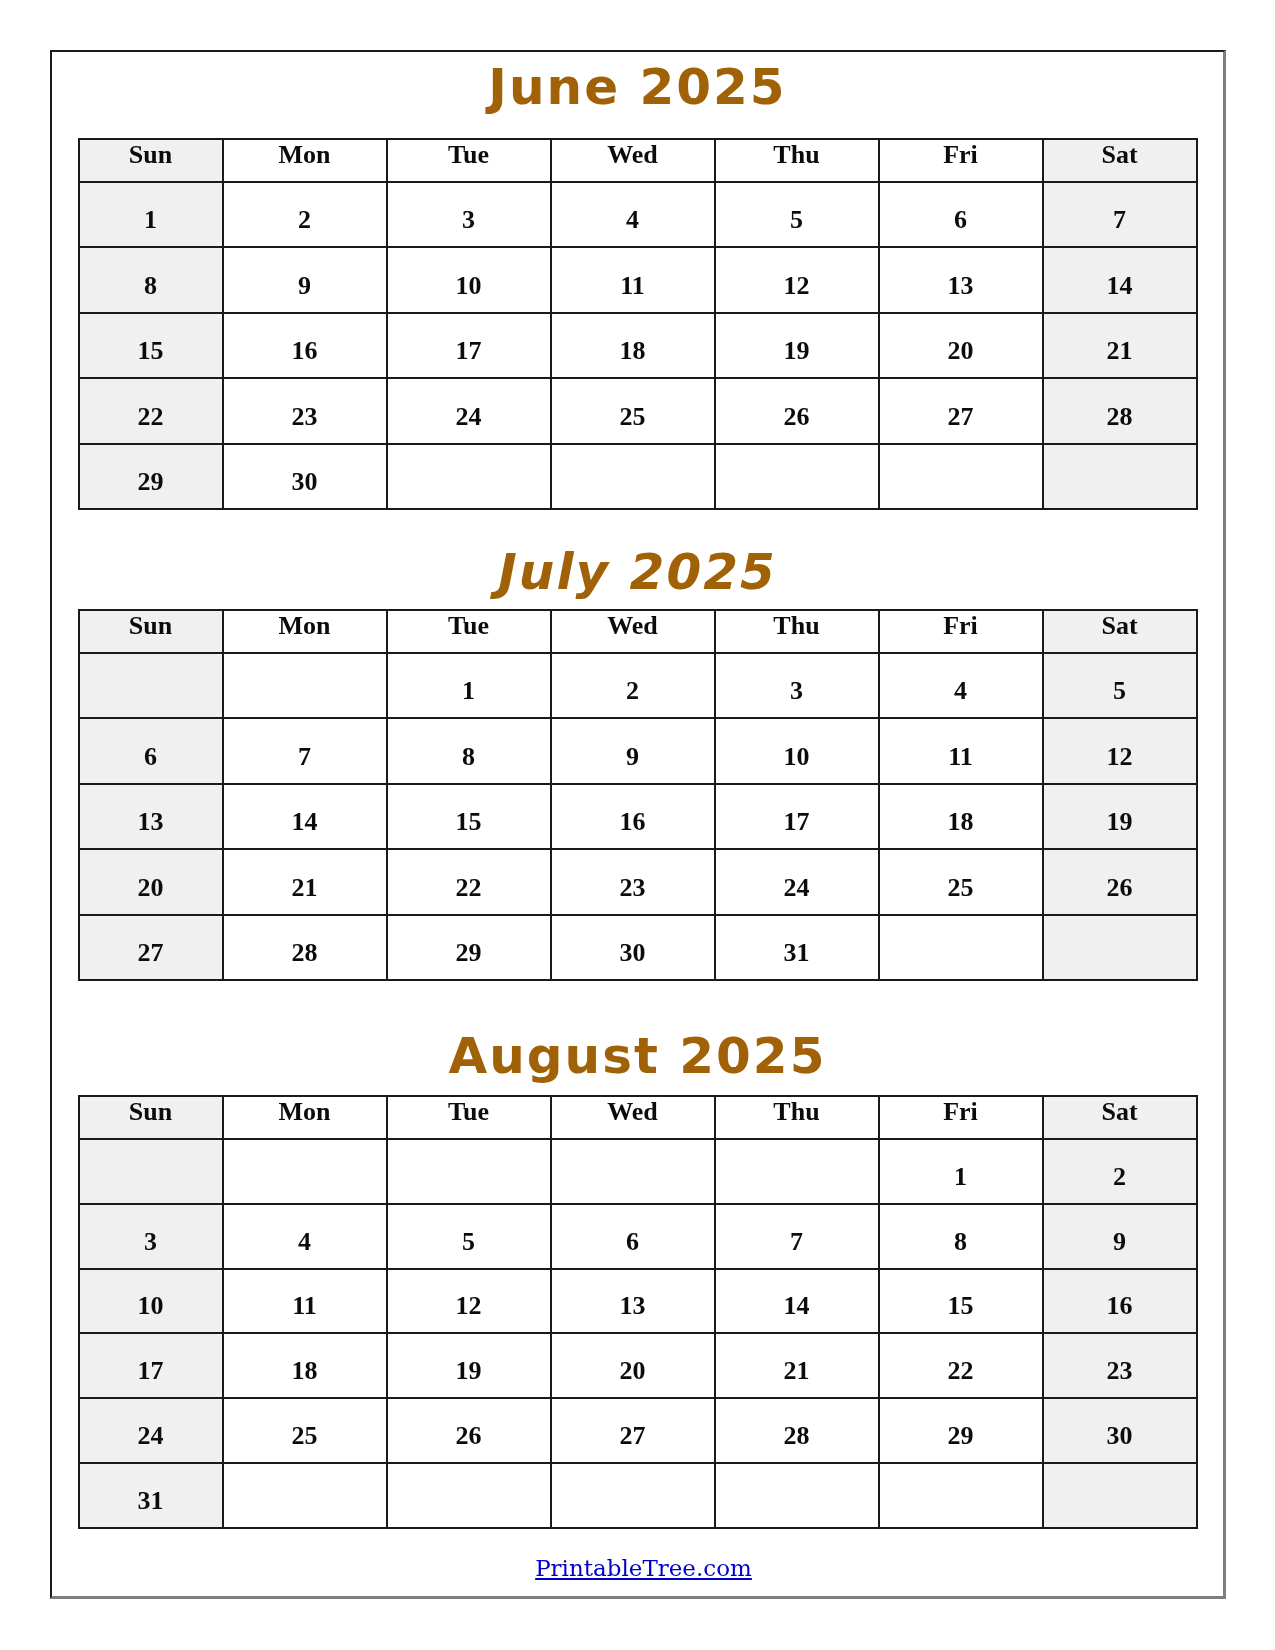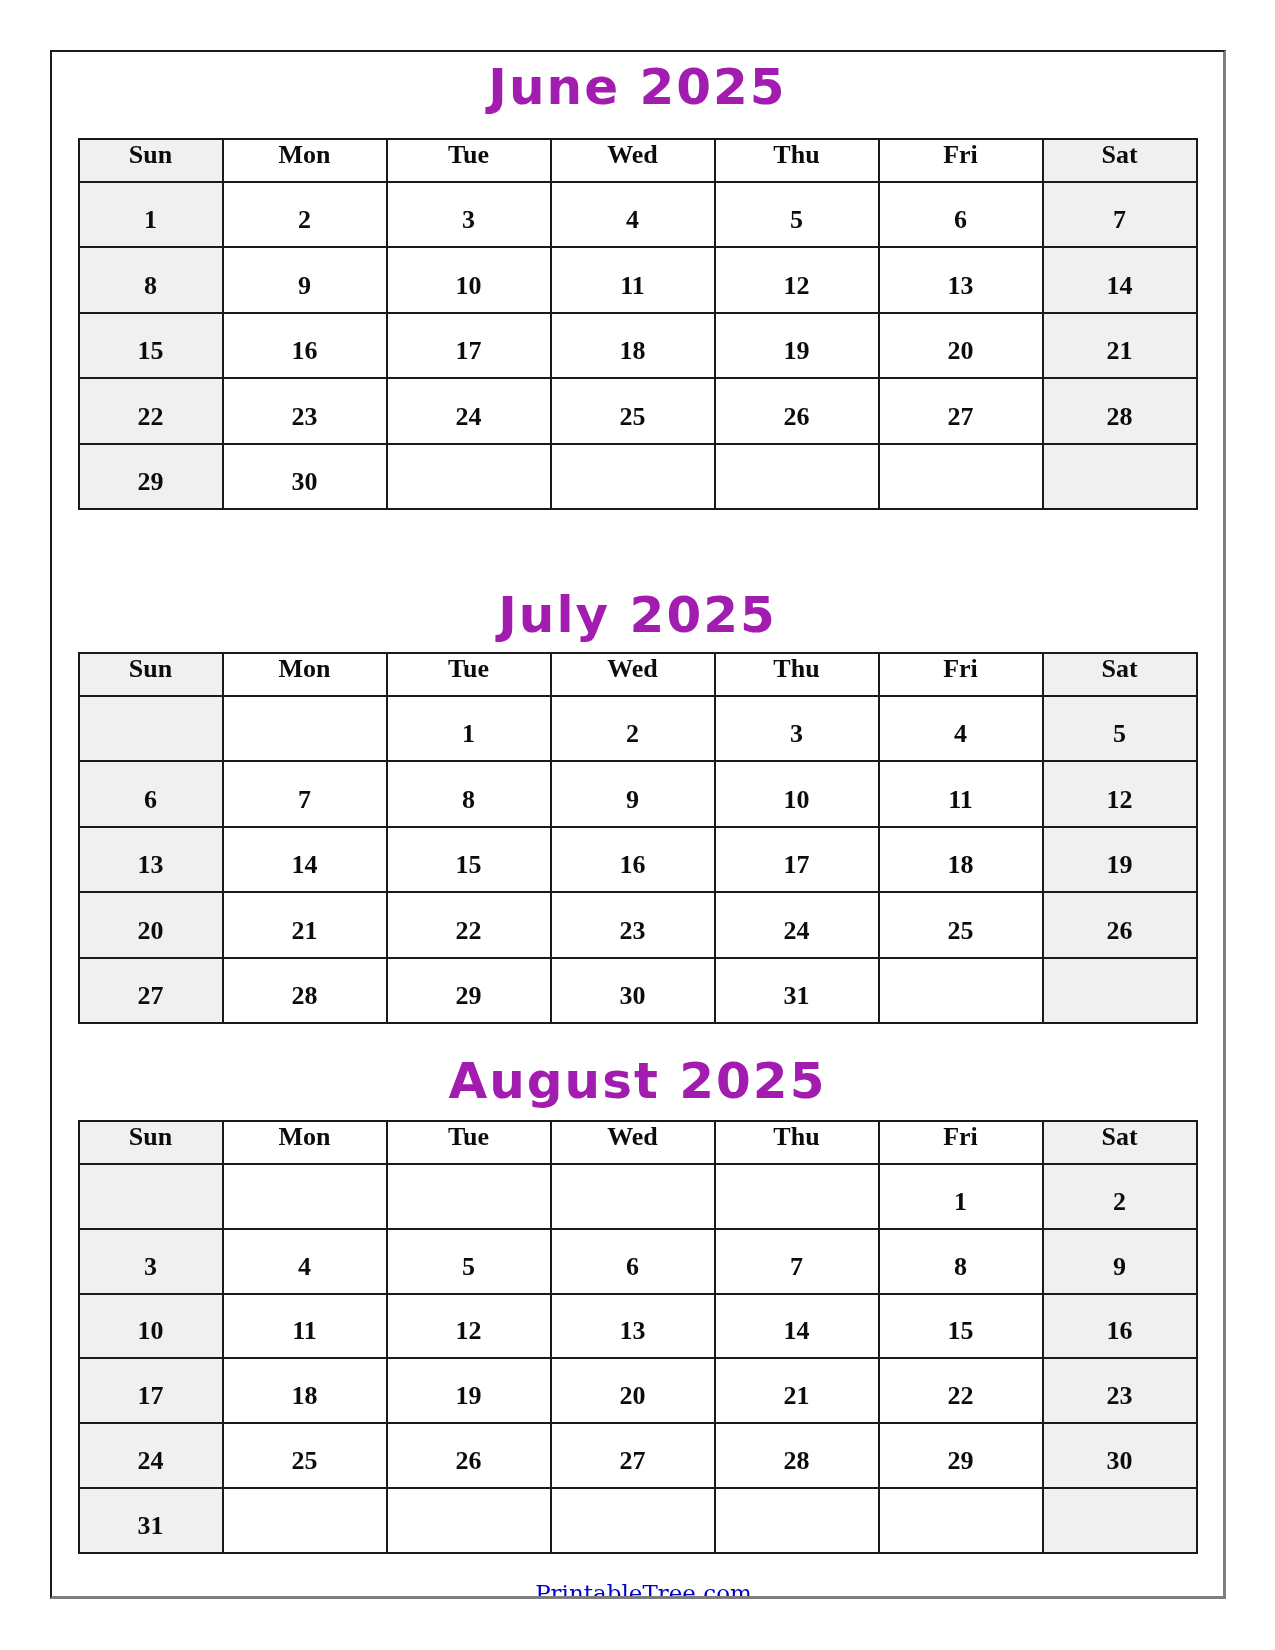--- a/index.html
+++ b/index.html
@@ -23,21 +23,21 @@
     overflow: hidden;
   }
   .month-title {
     margin: 0;
     text-align: center;
     font-family: "DejaVu Sans", sans-serif;
     font-weight: bold;
     font-size: 50px;
     line-height: 50px;
     letter-spacing: 2px;
-    color: #a21caf;
+    color: #a16207;
   }
   table.calendar {
     border-collapse: collapse;
     table-layout: fixed;
     width: 1118px;
     margin-left: auto;
     margin-right: auto;
   }
   table.calendar th, table.calendar td {
     border: 2px solid #1a1a1a;
@@ -50,23 +50,23 @@
     color: #0c0c0c;
     overflow: hidden;
   }
   td.weekend, th.weekend {
     background: var(--weekend-bg, #f0f0f0);
     color: var(--accent-red, #c00000);
   }
   
   .month-june  .month-title { margin-top: 10px; }
   .month-june  table.calendar { margin-top: 26px; }
-  .month-july  .month-title { margin-top: 80px; }
+  .month-july  .month-title { margin-top: 37px; font-style: italic; }
   .month-july  table.calendar { margin-top: 12px; }
-  .month-august .month-title { margin-top: 32px; }
+  .month-august .month-title { margin-top: 50px; }
   .month-august table.calendar { margin-top: 14px; }
   .page-footer {
     margin-top: 26px;
     text-align: center;
     padding-left: 12px;
   }
   .footer-link {
     font-family: "DejaVu Serif", serif;
     font-size: 23px;
     color: var(--link-blue, #0000cc);

